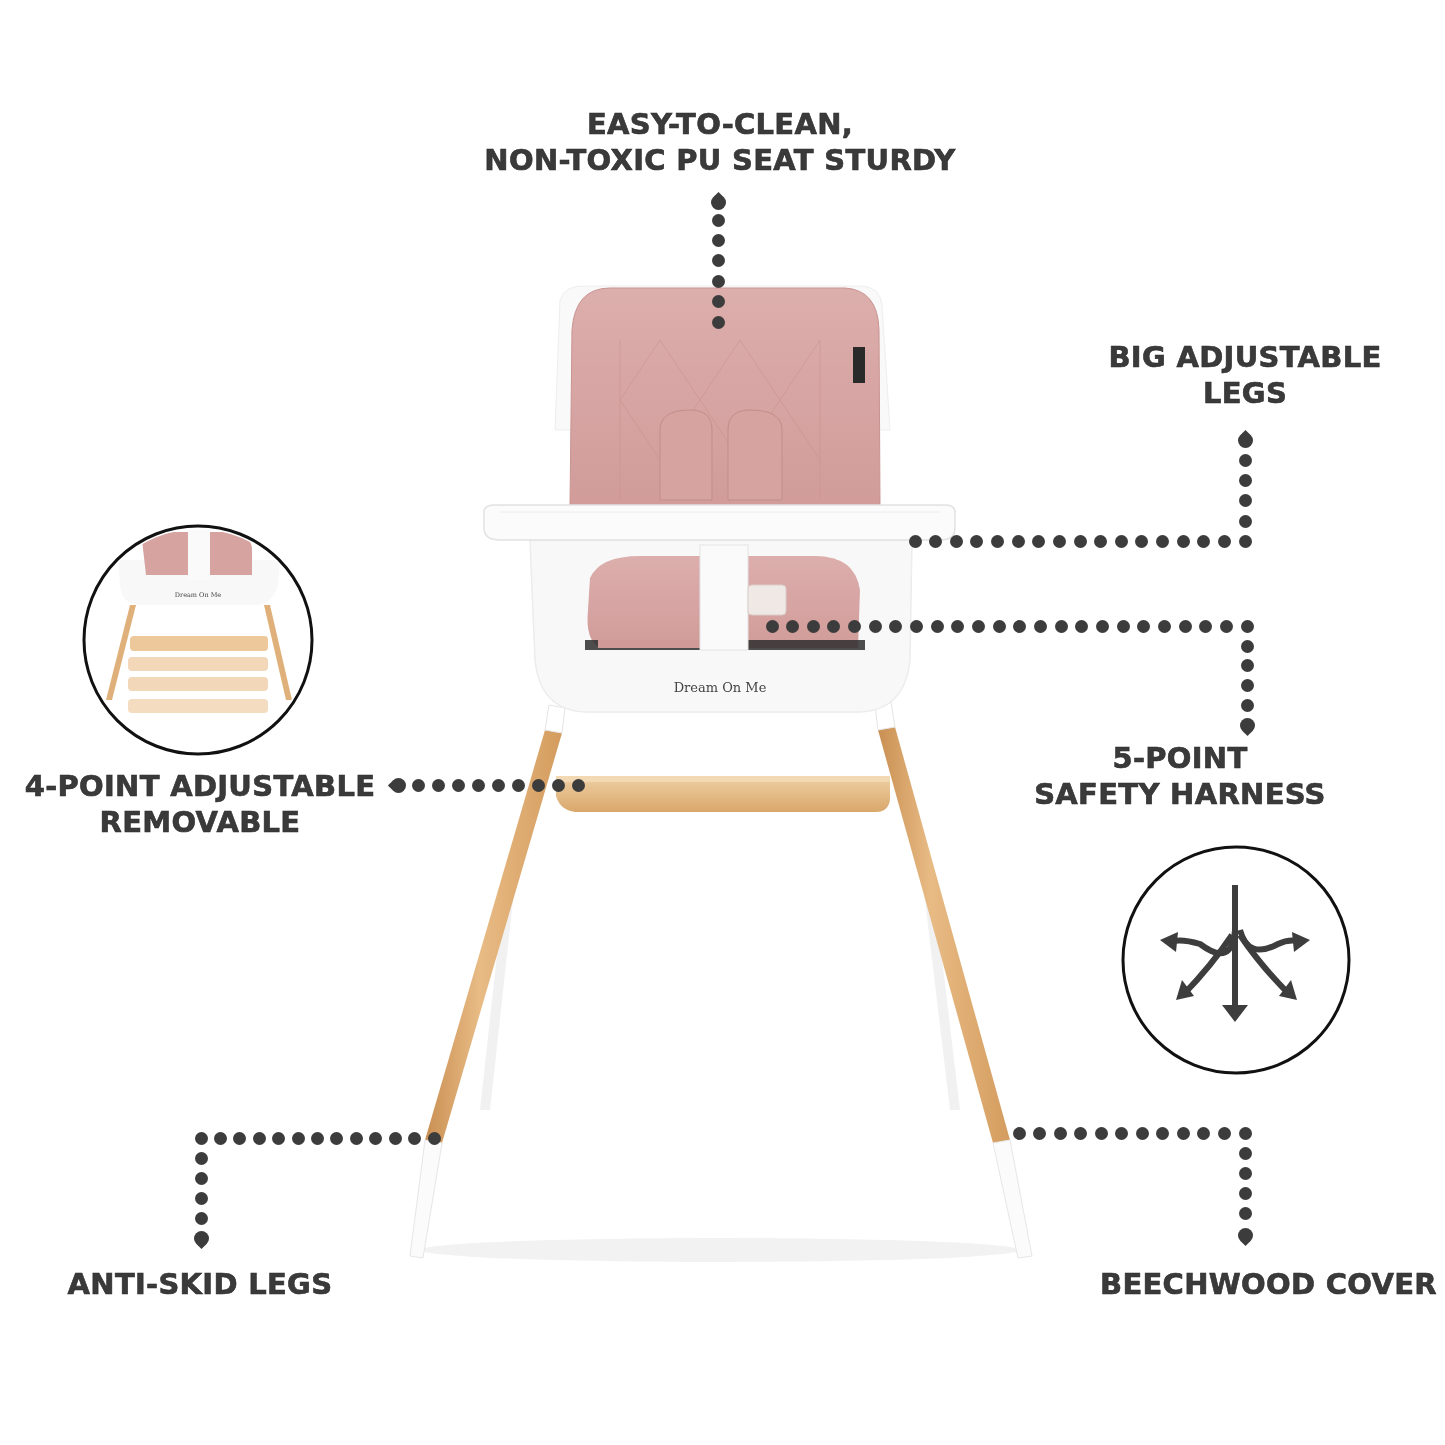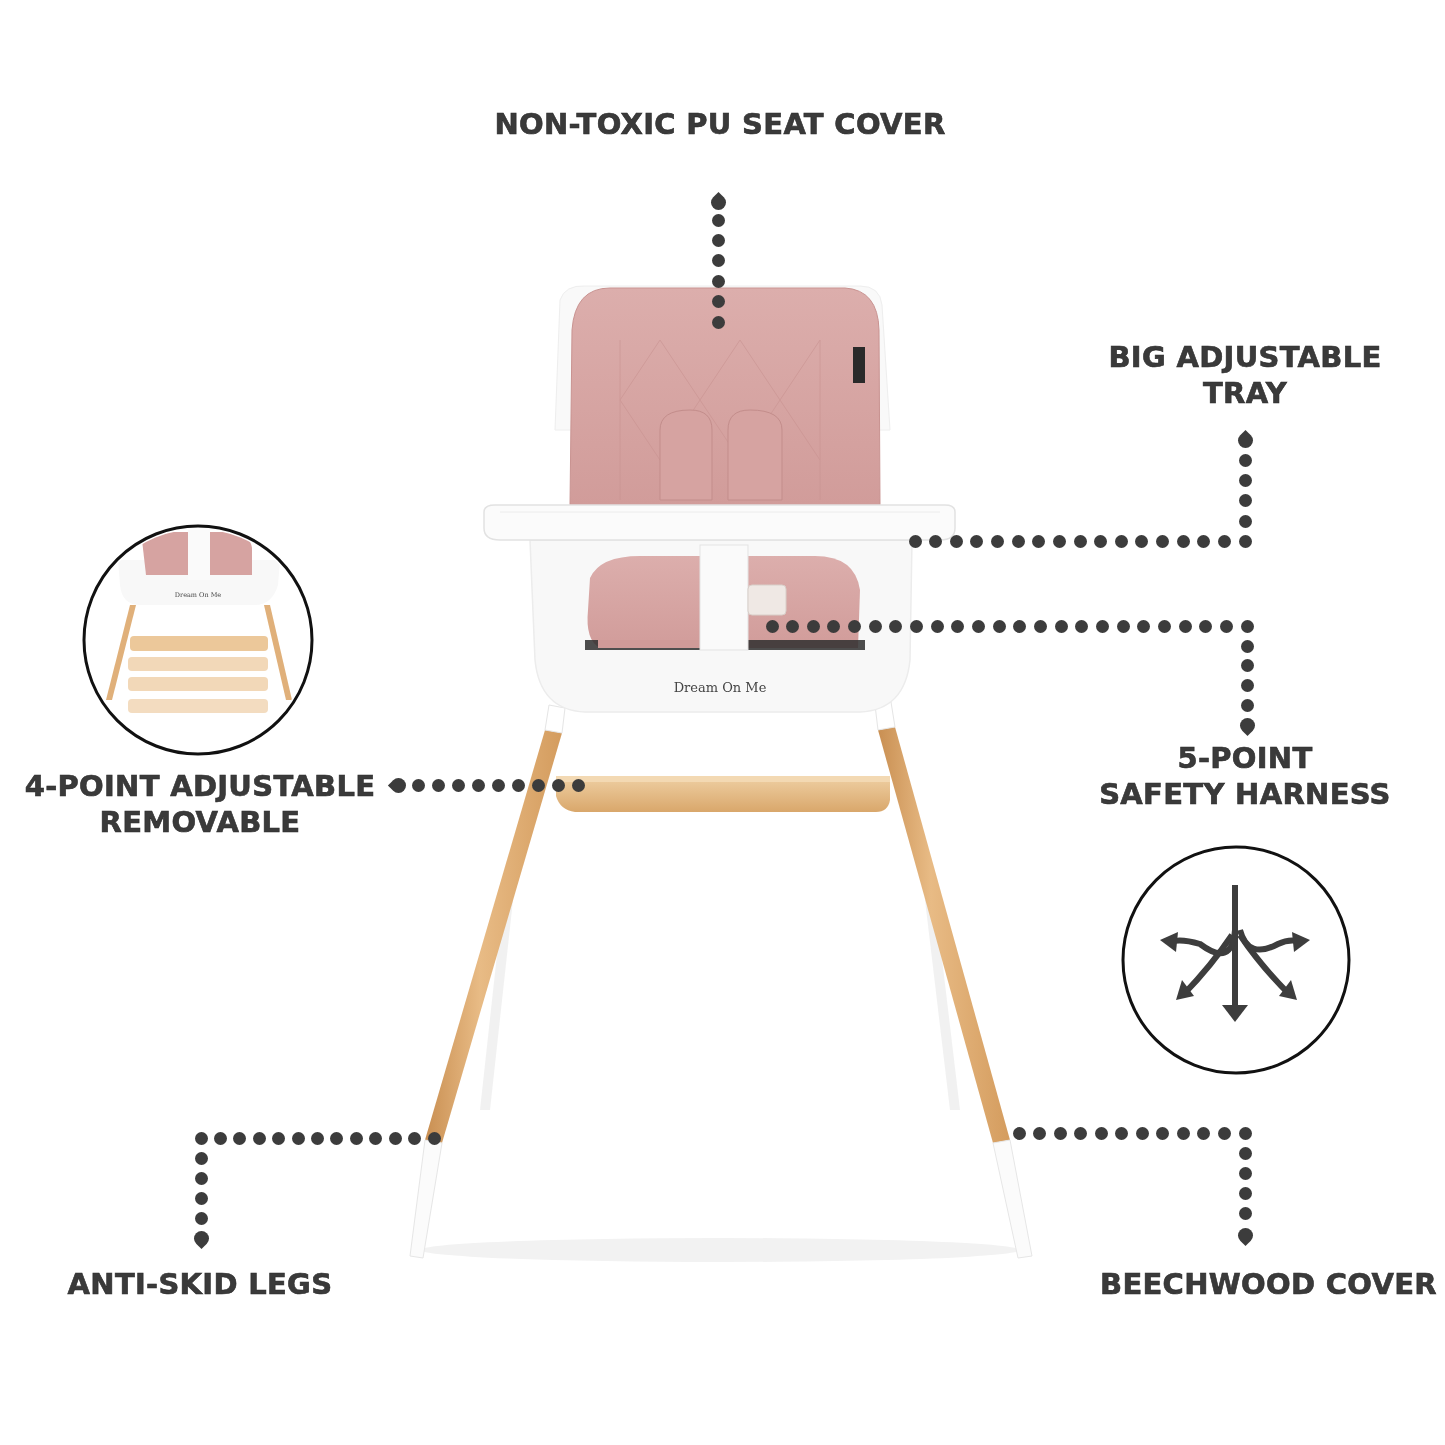--- a/index.html
+++ b/index.html
@@ -234,29 +234,30 @@
     <div class="dot" style="left: 1217.95px; top: 1126.5px;"></div>
     <div class="dot" style="left: 1238.5px; top: 1126.5px;"></div>
     <div class="dot" style="left: 1238.5px; top: 1146.5px;"></div>
     <div class="dot" style="left: 1238.5px; top: 1166.5px;"></div>
     <div class="dot" style="left: 1238.5px; top: 1186.5px;"></div>
     <div class="dot" style="left: 1238.5px; top: 1206.5px;"></div>
     <div class="tip" style="left: 1237.5px; top: 1227.5px; transform: rotate(135deg);"></div>
   </div>
 
 <div class="label" style="left:470px; top:106px; width:500px;">
-  <span>NON-TOXIC PU SEAT COVER</span>
+  <span>EASY-TO-CLEAN,</span>
+  <span>NON-TOXIC PU SEAT STURDY</span>
 </div>
 
 <div class="label" style="left:1095px; top:339px; width:300px;">
   <span>BIG ADJUSTABLE</span>
-  <span>TRAY</span>
-</div>
-
-<div class="label" style="left:1095px; top:740px; width:300px;">
+  <span>LEGS</span>
+</div>
+
+<div class="label" style="left:1030px; top:740px; width:300px;">
   <span>5-POINT</span>
   <span>SAFETY HARNESS</span>
 </div>
 
 <div class="label" style="left:20px; top:768px; width:360px;">
   <span>4-POINT ADJUSTABLE</span>
   <span>REMOVABLE</span>
 </div>
 
 <div class="label" style="left:55px; top:1266px; width:290px;">

